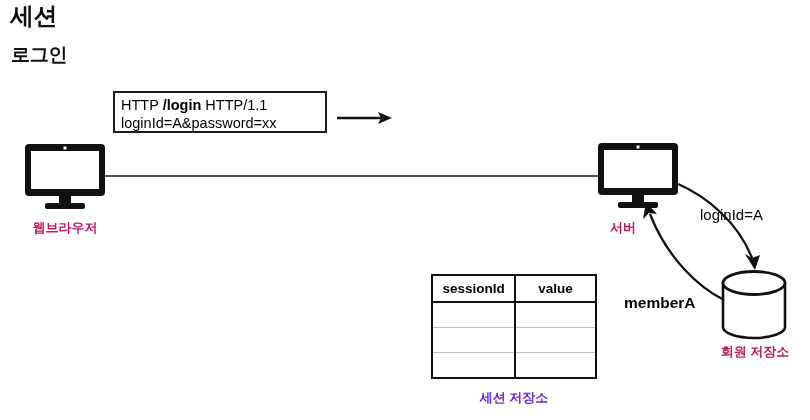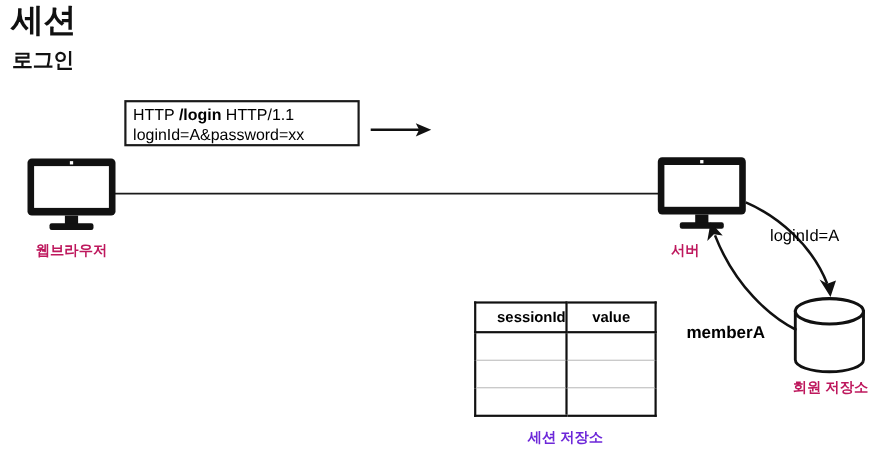--- a/index.html
+++ b/index.html
@@ -17,21 +17,21 @@
     height: 420px;
     background: #ffffff;
     overflow: hidden;
   }
   .abs { position: absolute; }
 
   
   #page-title {
     left: 10px;
     top: 2px;
-    font-size: 30px;
+    font-size: 24px;
     font-weight: bold;
     letter-spacing: -0.5px;
     line-height: 1.15;
     color: #111111;
   }
   #page-subtitle {
     left: 11px;
     top: 42px;
     font-size: 19px;
     font-weight: bold;
@@ -188,21 +188,21 @@
 
   <div class="abs device-label" id="browser-label">웹브라우저</div>
 
   <div class="abs device-label" id="server-label">서버</div>
 
   <div class="abs device-label" id="db-label">회원 저장소</div>
 
   <table class="abs" id="session-table">
     <thead>
       <tr>
-        <th class="col-sep" style="width:83px;text-align:right;">sessionId</th>
+        <th class="col-sep" style="width:83px;">sessionId</th>
         <th style="width:83px;">value</th>
       </tr>
     </thead>
     <tbody>
       <tr>
         <td class="col-sep"></td>
         <td></td>
       </tr>
       <tr>
         <td class="col-sep"></td>

